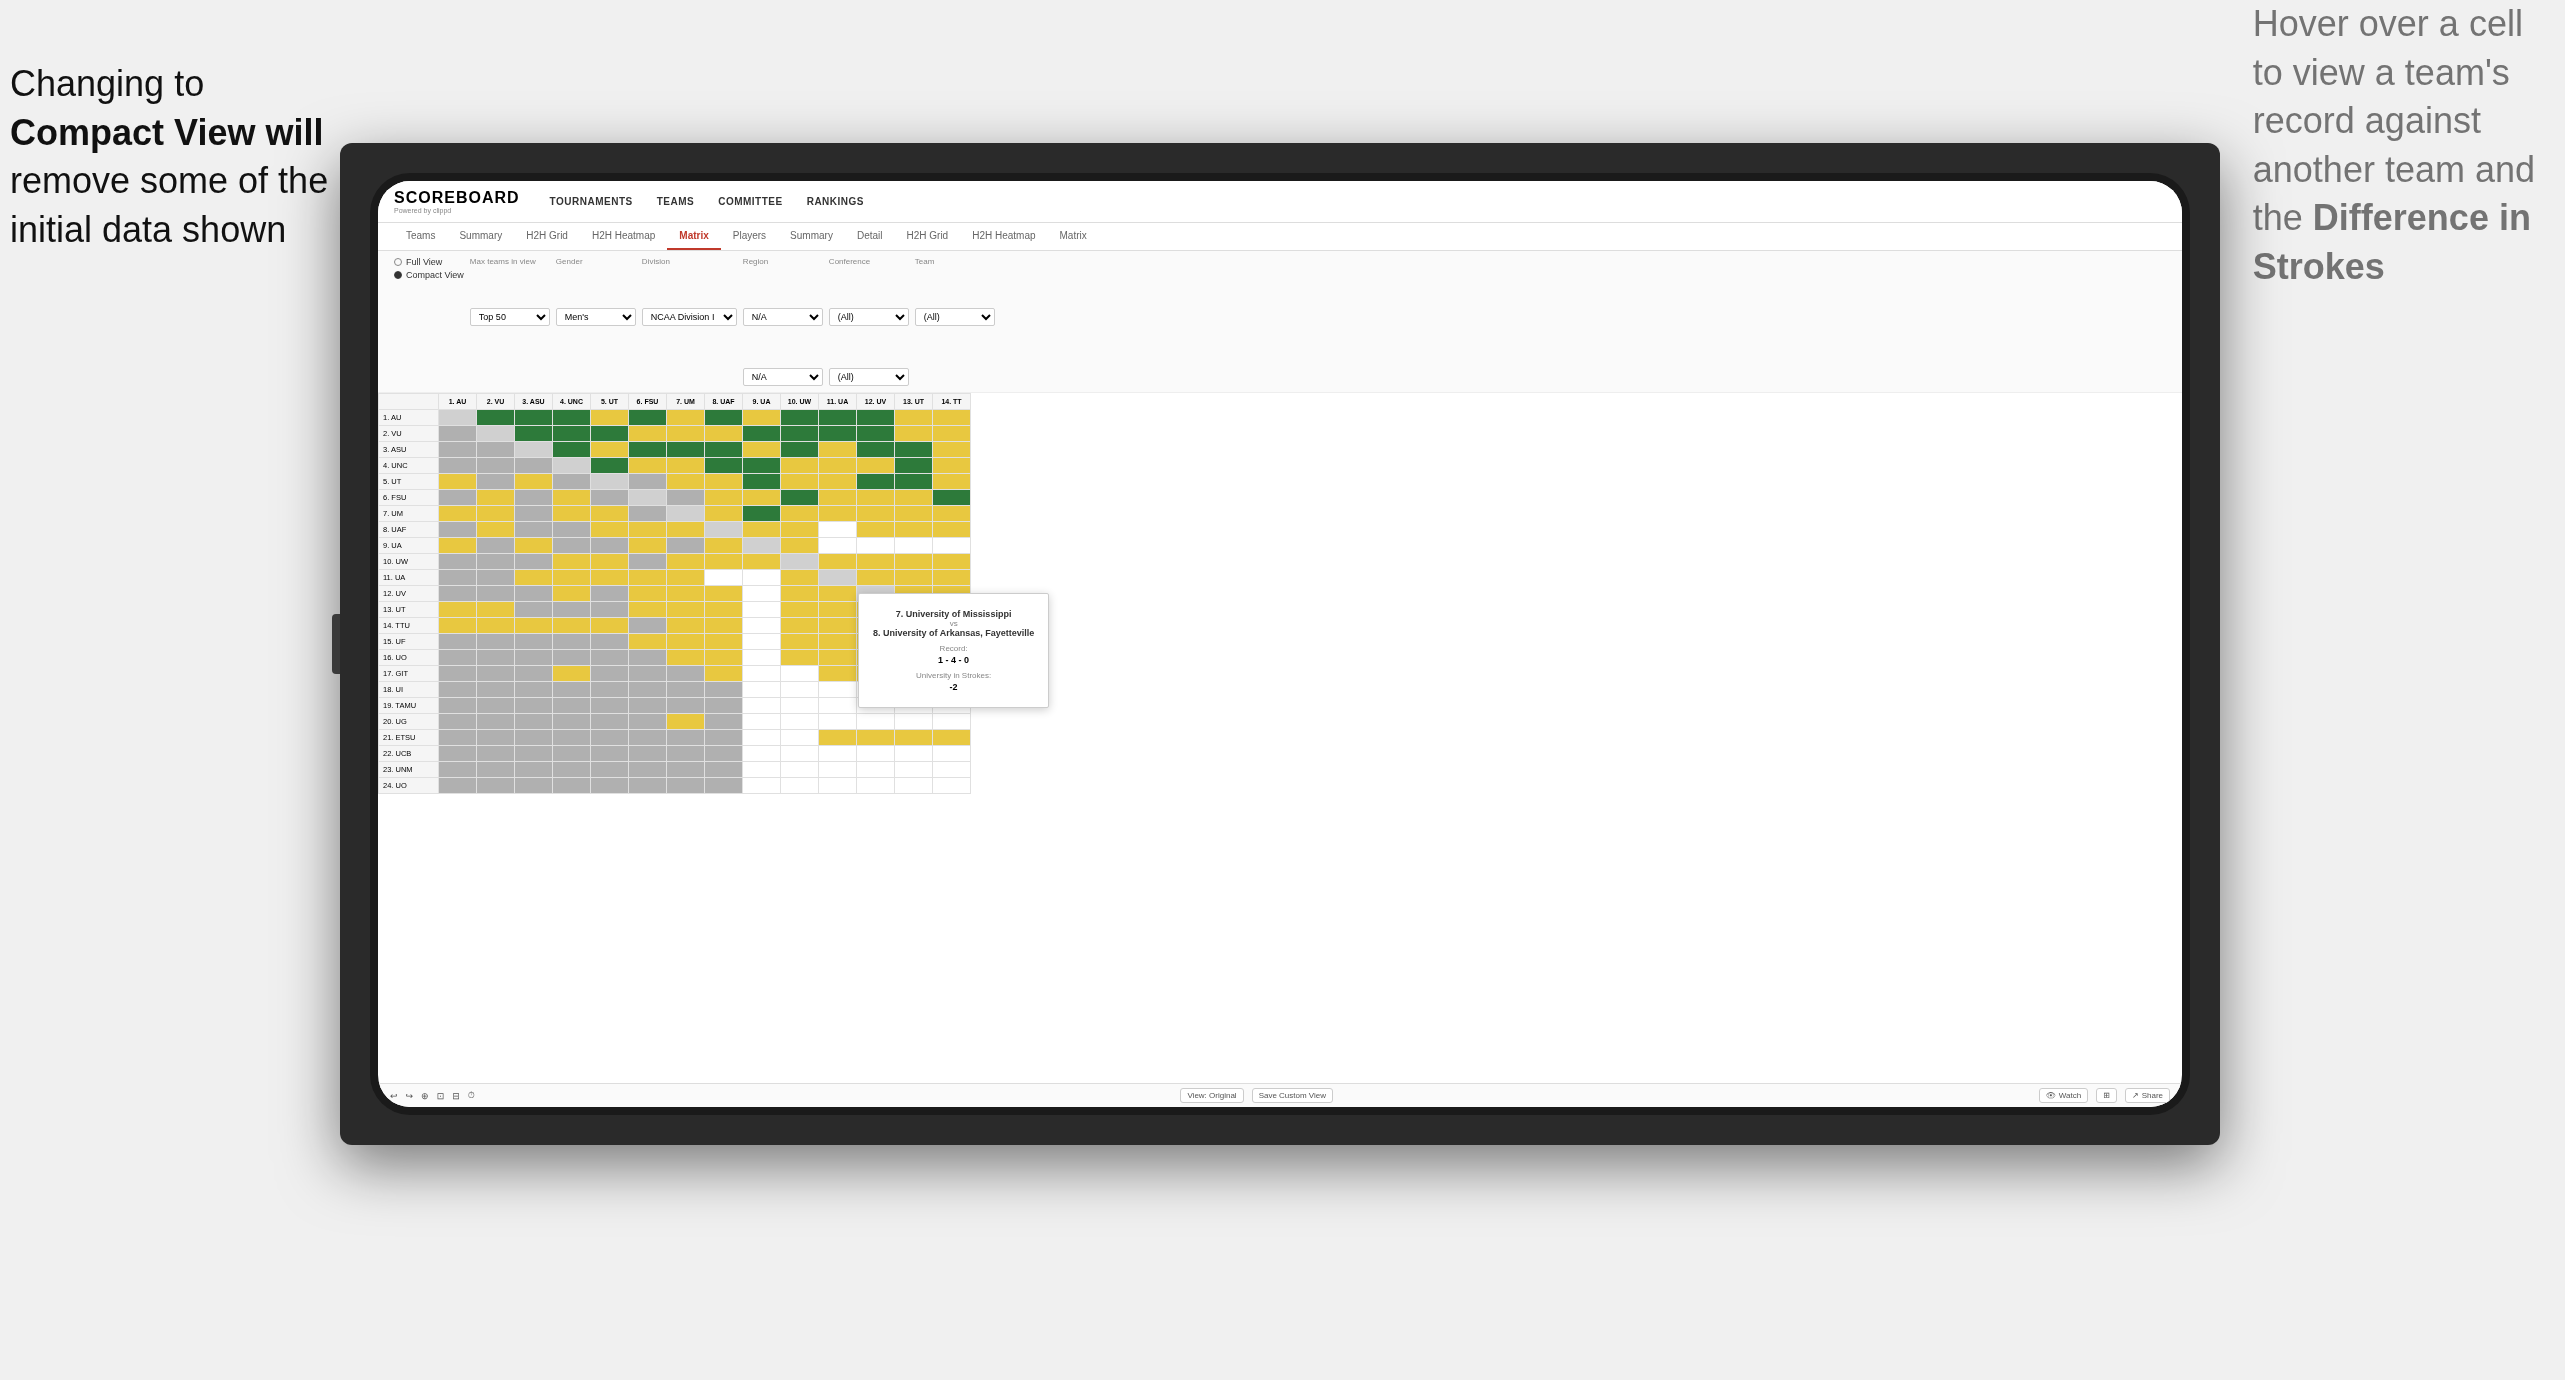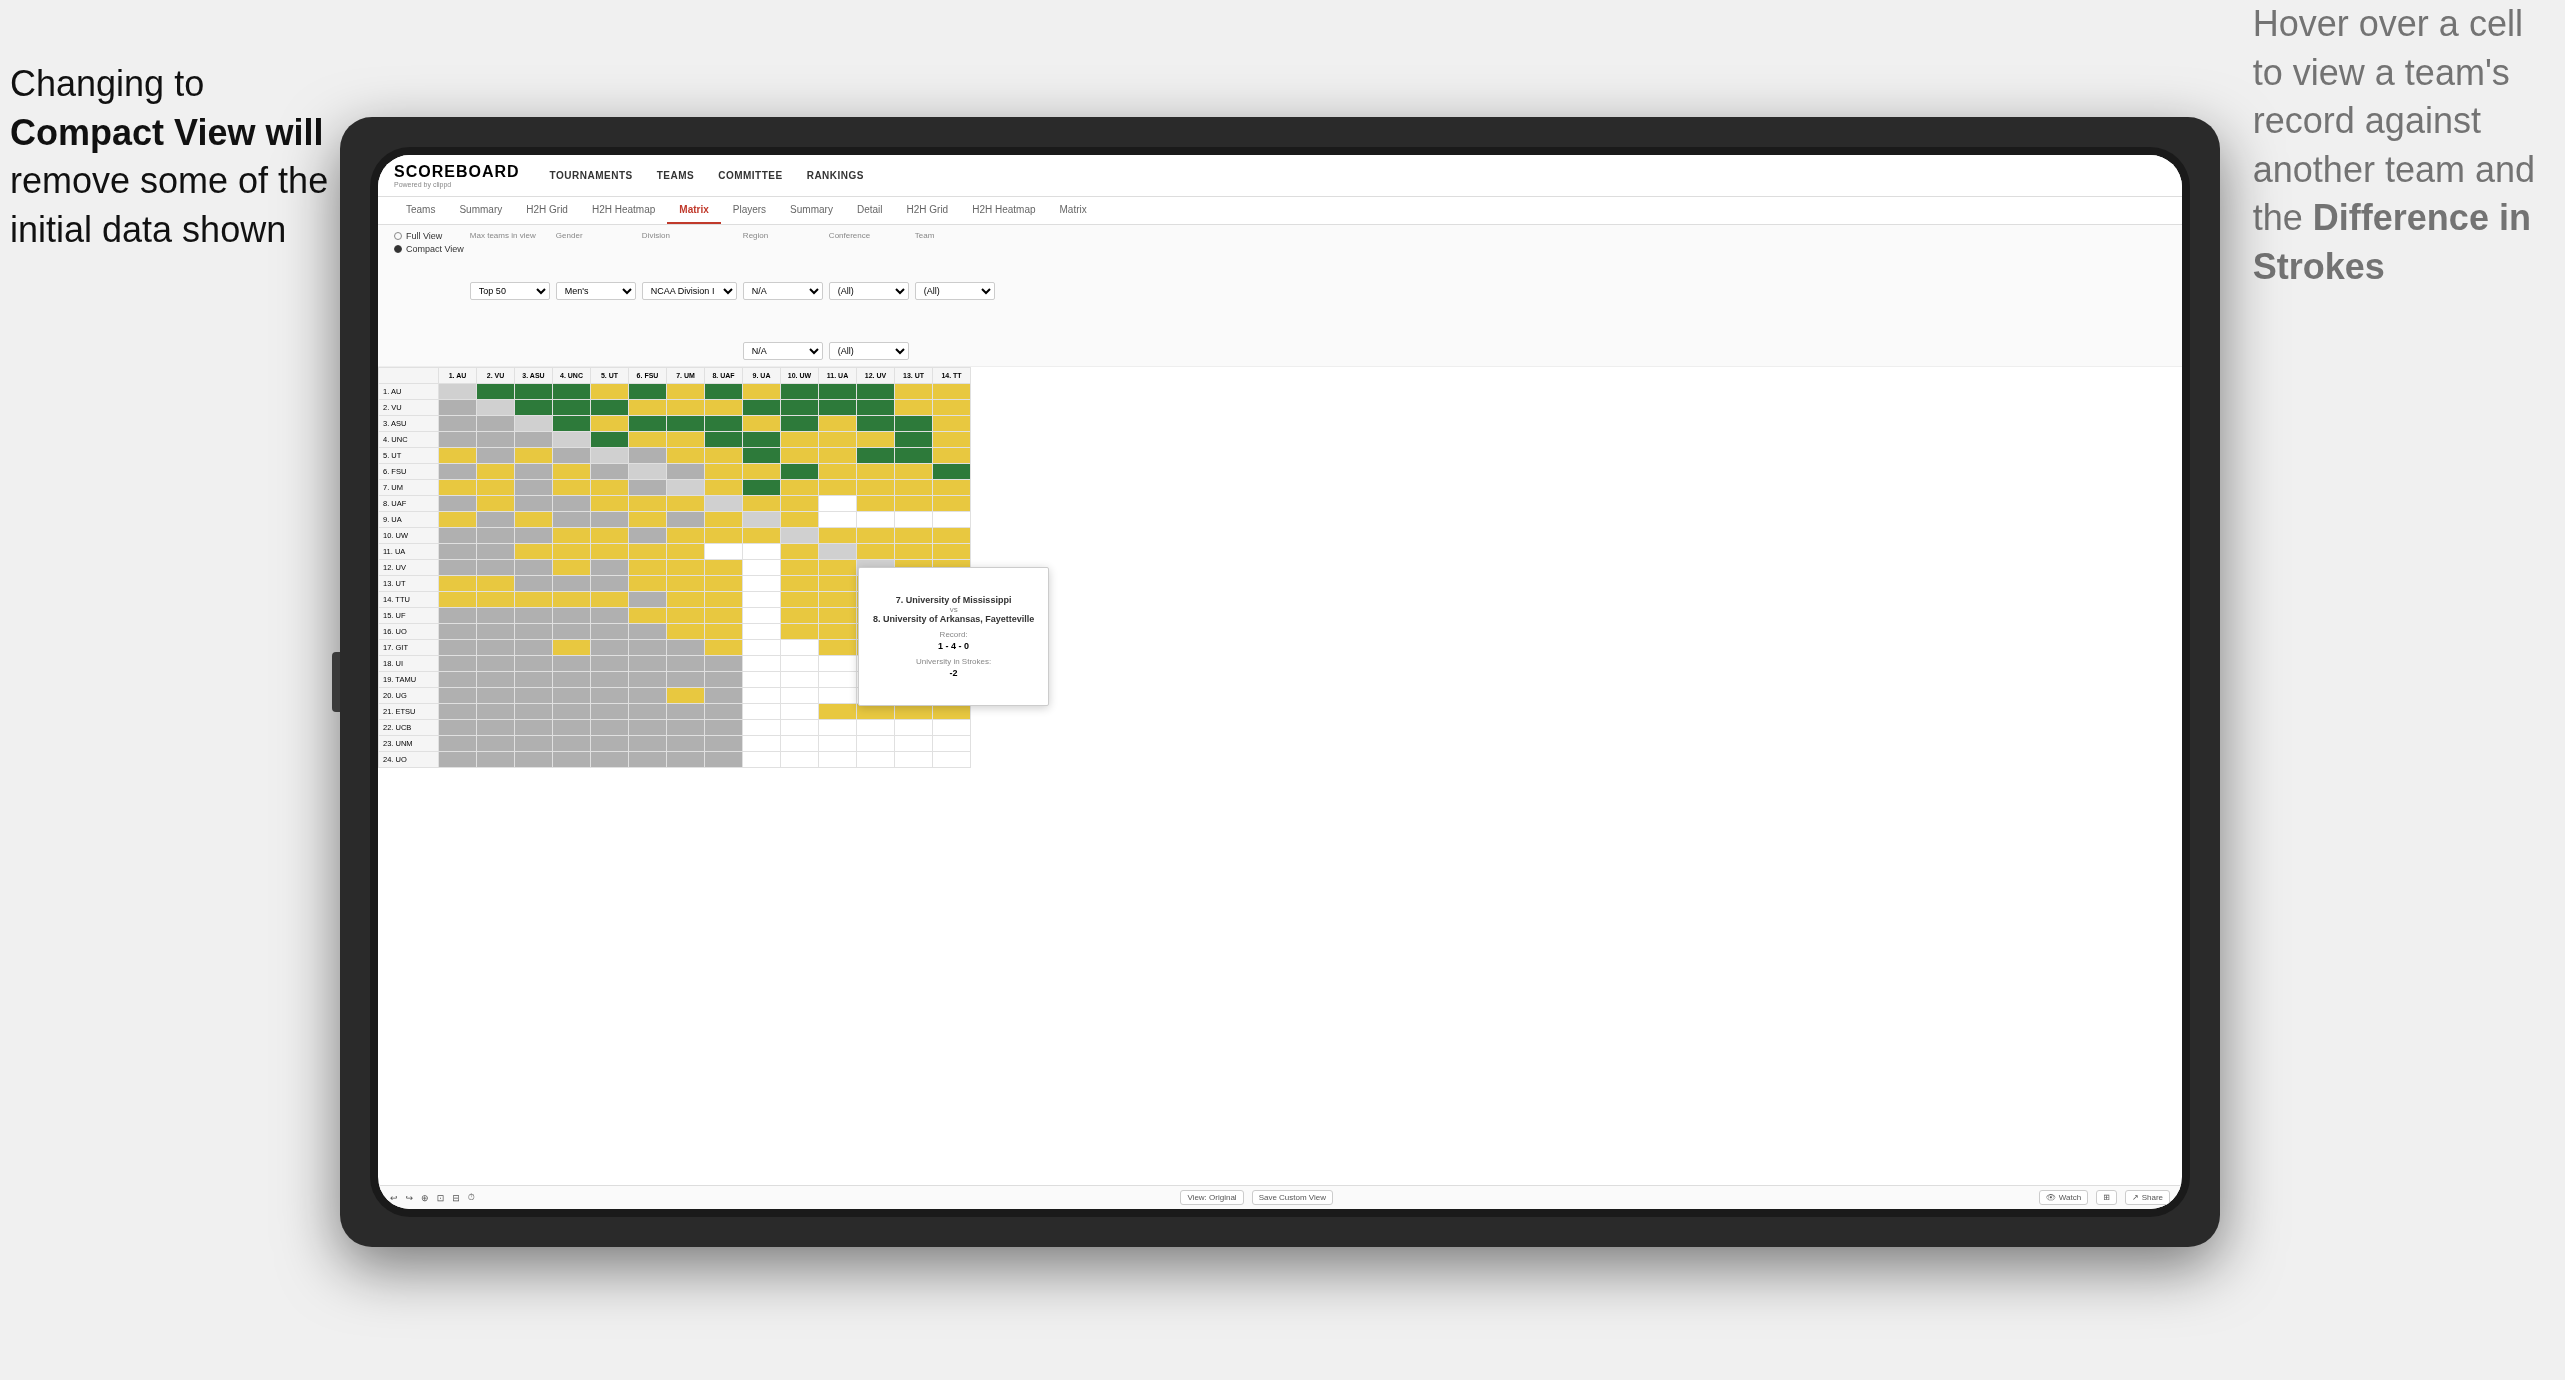--- a/index.html
+++ b/index.html
@@ -45,25 +45,25 @@
       top: 0; left: 0;
       width: 2565px;
       height: 1380px;
       pointer-events: none;
     }
 
     
     .tablet {
       position: absolute;
       left: 340px;
-      top: 117px;
+      top: 143px;
       width: 1880px;
-      height: 1130px;
+      height: 1002px;
       background: #2a2a2a;
-      border-radius: 32px;
+      border-radius: 12px;
       box-shadow: 0 20px 60px rgba(0,0,0,0.5);
     }
     .tablet-inner {
       position: absolute;
       top: 30px;
       left: 30px;
       right: 30px;
       bottom: 30px;
       background: #1a1a1a;
       border-radius: 40px;
@@ -278,21 +278,21 @@
       font-size: 8px;
       background: #fff;
     }
 
     
     .tooltip-popup {
       position: absolute;
       background: white;
       border: 1px solid #ccc;
       box-shadow: 0 2px 10px rgba(0,0,0,0.2);
-      padding: 27px 14px;
+      padding: 15px 14px;
       text-align: center;
       font-size: 9px;
       border-radius: 2px;
       z-index: 10;
       min-width: 160px;
     }
     .tooltip-popup .team1 { font-size: 9px; font-weight: 600; color: #333; }
     .tooltip-popup .vs { font-size: 8px; color: #888; }
     .tooltip-popup .team2 { font-size: 9px; font-weight: 600; color: #333; }
     .tooltip-popup .record-label { font-size: 8px; color: #888; margin-top: 6px; }

